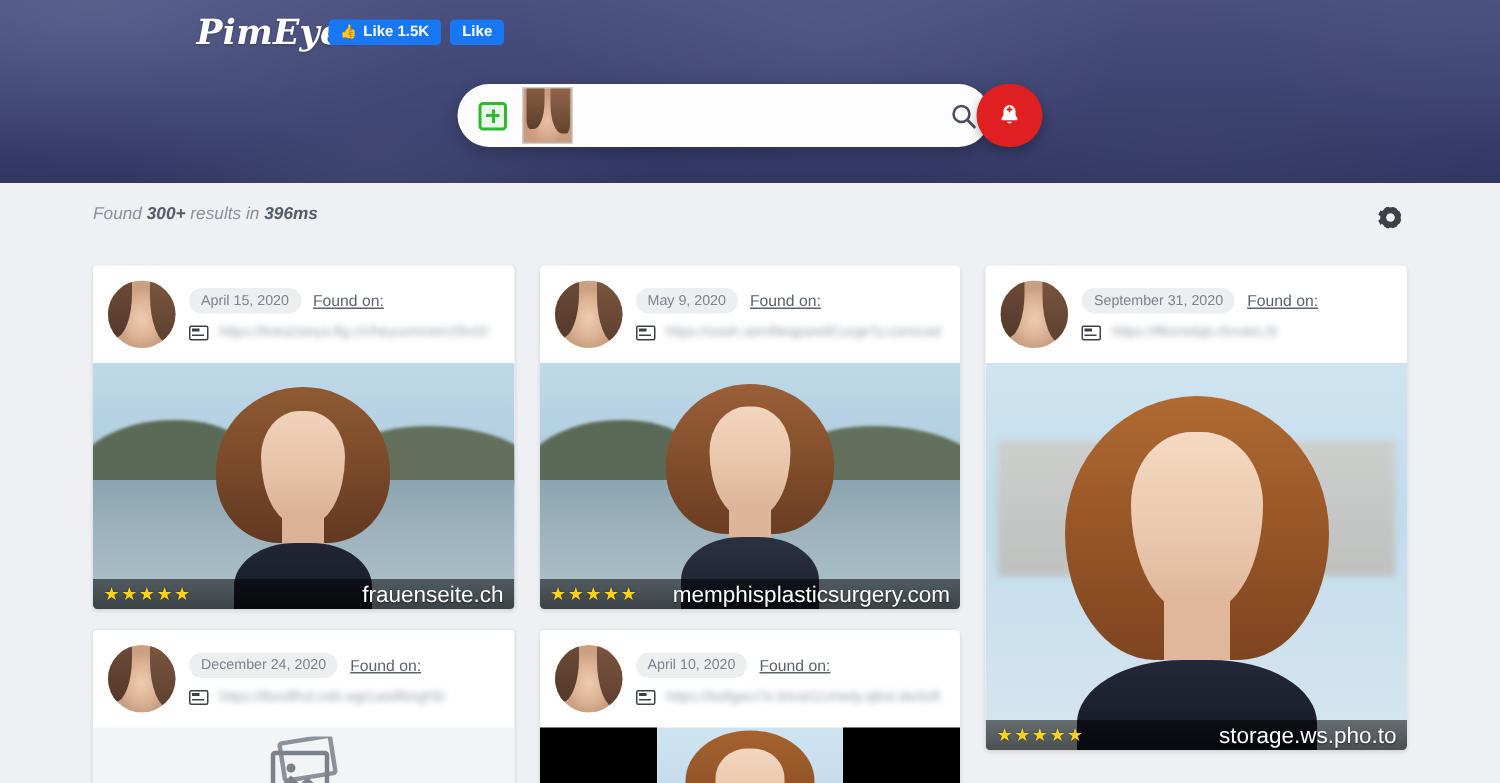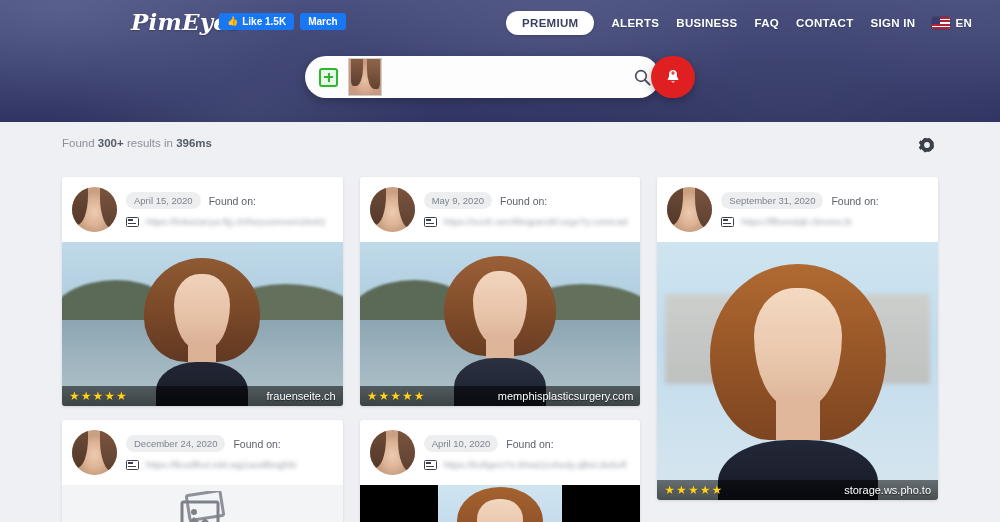--- a/index.html
+++ b/index.html
@@ -220,21 +220,21 @@
   .results-area {
     position: relative;
     width: 1000px;
     height: 400px;
     background: #eef0f4;
     overflow: hidden;
   }
   .results-head {
     position: absolute;
     left: 0; top: 0;
-    width: 1000px; height: 60px;
+    width: 1000px; height: 60px; font-style: italic;
   }
   .found-text {
     position: absolute;
     left: 62px; top: 15px;
     font-size: 11.5px;
     color: #8b9099;
     white-space: nowrap;
   }
   .found-text b { color: #555c66; font-weight: bold; }
   .gear-btn {
@@ -302,20 +302,21 @@
     color: #7d848d;
     font-size: 9.5px;
     border-radius: 9px;
     padding: 3px 8px;
     white-space: nowrap;
   }
   .found-on {
     font-size: 10.5px;
     color: #5c626b;
     white-space: nowrap;
+    text-decoration: underline;
   }
   .meta-row2 {
     display: flex;
     align-items: center;
     gap: 7px;
   }
   .url-icon {
     width: 13px; height: 10px;
     border: 1.6px solid #3c4048;
     border-radius: 1.5px;
@@ -449,21 +450,21 @@
     height: 20px;
     background: linear-gradient(180deg, rgba(0,0,0,.52), rgba(0,0,0,.66));
     display: flex;
     align-items: center;
     justify-content: space-between;
     padding: 0 7px;
   }
   .stars { display: flex; gap: 1px; font-size: 12px; color: #ffd21e; line-height: 1; letter-spacing: 0; }
   .star { text-shadow: 0 0 1px rgba(0,0,0,.5); }
   .domain-label {
-    font-size: 11px;
+    font-size: 15px;
     color: #ffffff;
     white-space: nowrap;
     text-shadow: 0 1px 1px rgba(0,0,0,.6);
   }
 
   .placeholder-img {
     height: 42px;
     background: #f3f4f6;
     display: flex;
     align-items: flex-start;
@@ -483,39 +484,24 @@
   <div class="header-inner">
 
     <div class="logo">PimEyes</div>
 
     <div class="fb-buttons">
       <div class="fb-btn">
         <span class="thumb-up">👍</span>
         <span>Like 1.5K</span>
       </div>
       <div class="fb-btn">
-        <span>March</span>
+        <span>Like</span>
       </div>
     </div>
 
-    <div class="nav">
-      <div class="nav-item premium">PREMIUM</div>
-      <div class="nav-item">ALERTS</div>
-      <div class="nav-item">BUSINESS</div>
-      <div class="nav-item">FAQ</div>
-      <div class="nav-item">CONTACT</div>
-      <div class="nav-item">SIGN IN</div>
-      <div class="lang">
-        <span class="flag">
-          <span class="stripes"></span>
-            <span class="canton"></span>
-        </span>
-        <span class="nav-item">EN</span>
-      </div>
-    </div>
 
     <div class="searchbar-wrap">
       <div class="searchbar">
         <div class="add-img-icon"></div>
         <div class="query-thumb"></div>
         <input class="search-input" type="text" value="" placeholder="" style="">
         <div class="search-magnifier">
           <svg width="17" height="17" viewBox="0 0 17 17" aria-hidden="true">
             <circle cx="7" cy="7" r="5.3" fill="none" stroke="#4a4f5e" stroke-width="1.7"></circle>
             <line x1="11" y1="11" x2="15.6" y2="15.6" stroke="#4a4f5e" stroke-width="1.9" stroke-linecap="round"></line>

